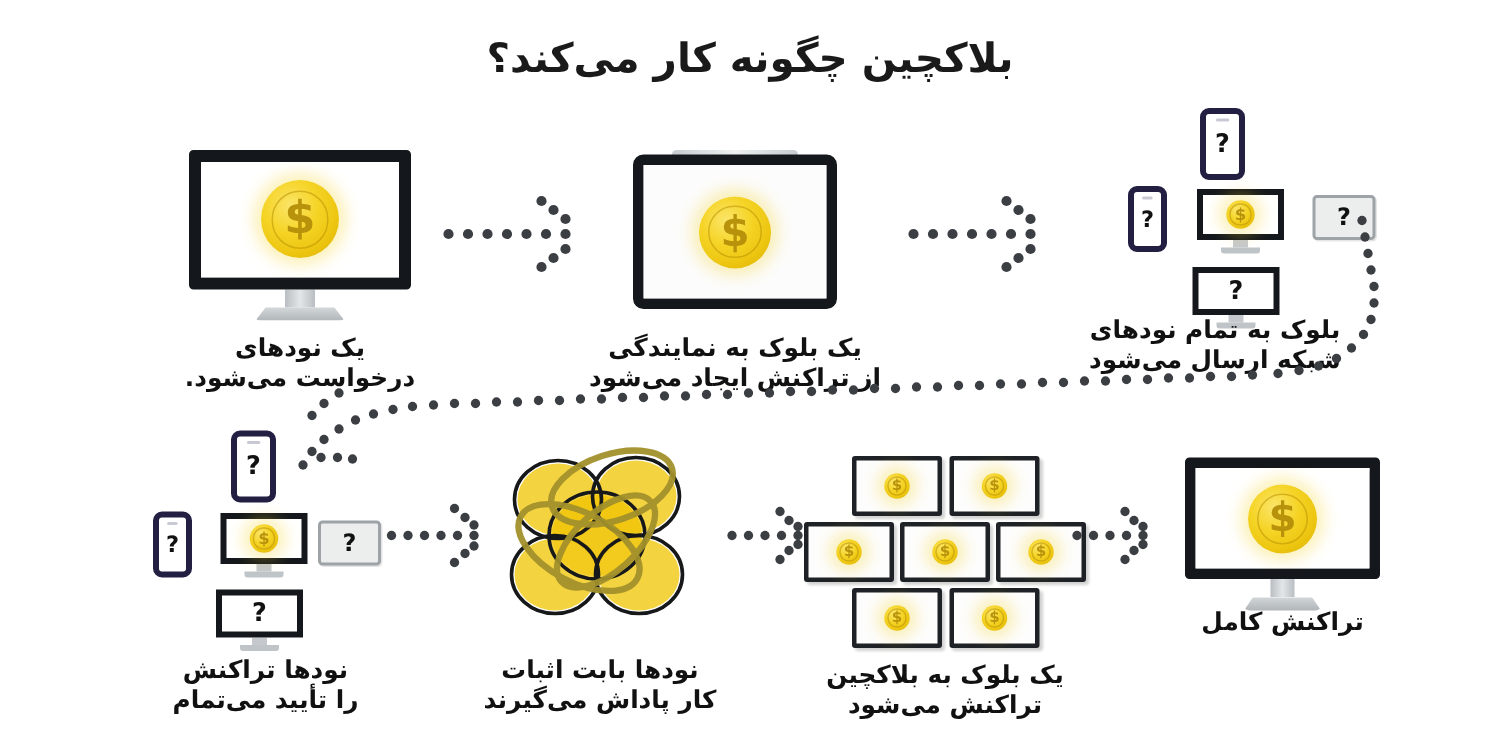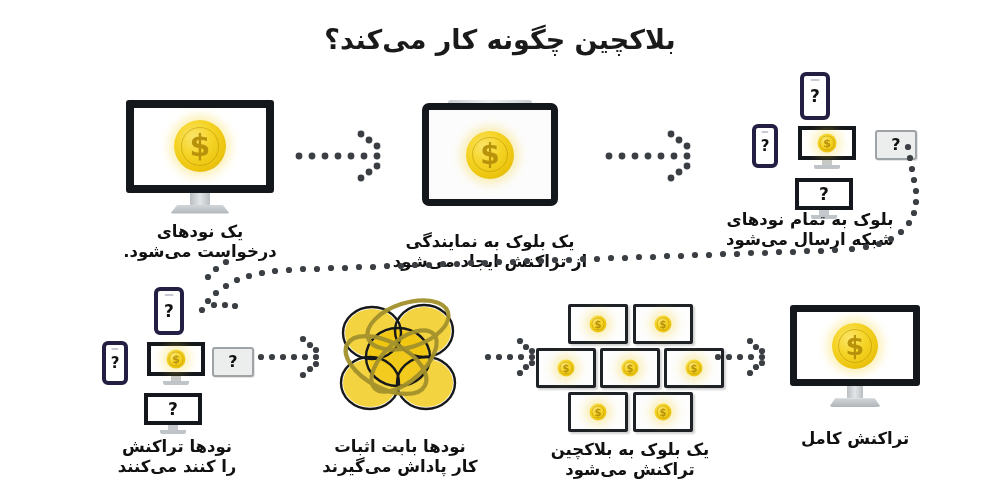--- a/index.html
+++ b/index.html
@@ -173,21 +173,21 @@
     <div class="tablet-wrap" style="width:136px; margin:0 auto;">
       <div class="tablet-top"></div>
       <div class="tablet-body">
         <div class="tablet-screen">
           <div class="coin" style="width:48px;height:48px;">
             <span style="font-size:28px;">$</span>
           </div>
         </div>
       </div>
     </div>
-    <div class="caption" style="top:132px;">
+    <div class="caption" style="top:122px;">
       <div>یک بلوک به نمایندگی</div>
       <div>از تراکنش ایجاد می‌شود</div>
     </div>
   </div>
 
   <div class="arrow" style="left:605px; top:128px;">
     <svg width="100" height="56" viewBox="0 0 100 56">
       <g fill="#3b3f44">
         <circle cx="4" cy="28" r="3.4"></circle>
           <circle cx="17" cy="28" r="3.4"></circle>
@@ -349,21 +349,21 @@
     <div class="nmon" style="position:absolute; left:72px; top:108px; width:58px;">
       <div class="nmon-b" style="height:32px;">
         <span class="qmark" style="font-size:17px;">?</span>
       </div>
       <div class="nmon-neck"></div>
       <div class="nmon-base"></div>
     </div>
 
     <div class="caption" style="top:152px; left:105px;">
       <div>نودها تراکنش</div>
-      <div>را کنند می‌کنند</div>
+      <div>را تأیید می‌تمام</div>
     </div>
   </div>
 
   <div class="arrow" style="left:258px; top:332px;">
     <svg width="72" height="50" viewBox="0 0 72 50">
       <g fill="#3b3f44">
         <circle cx="3" cy="25" r="3.1"></circle>
           <circle cx="14" cy="25" r="3.1"></circle>
         <circle cx="25" cy="25" r="3.1"></circle>
           <circle cx="36" cy="25" r="3.1"></circle>
@@ -500,18 +500,18 @@
         <div class="mon-gloss" style="top:-7px;right:-7px;height:9px;"></div>
         <div class="mon-screen">
           <div class="coin" style="width:46px;height:46px;">
             <span style="font-size:27px;">$</span>
           </div>
         </div>
       </div>
       <div class="mon-neck"></div>
       <div class="mon-base"></div>
     </div>
-    <div class="caption" style="top:124px;">
+    <div class="caption" style="top:100px;">
       <div>تراکنش کامل</div>
     </div>
   </div>
 
 </div>
 
 </body></html>

